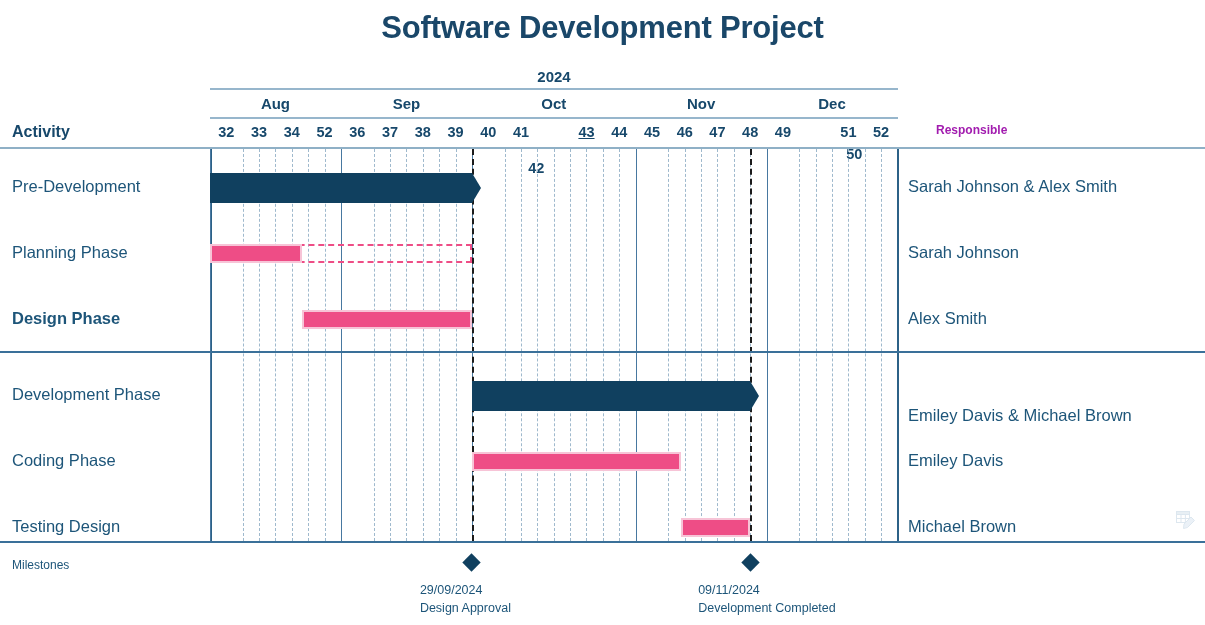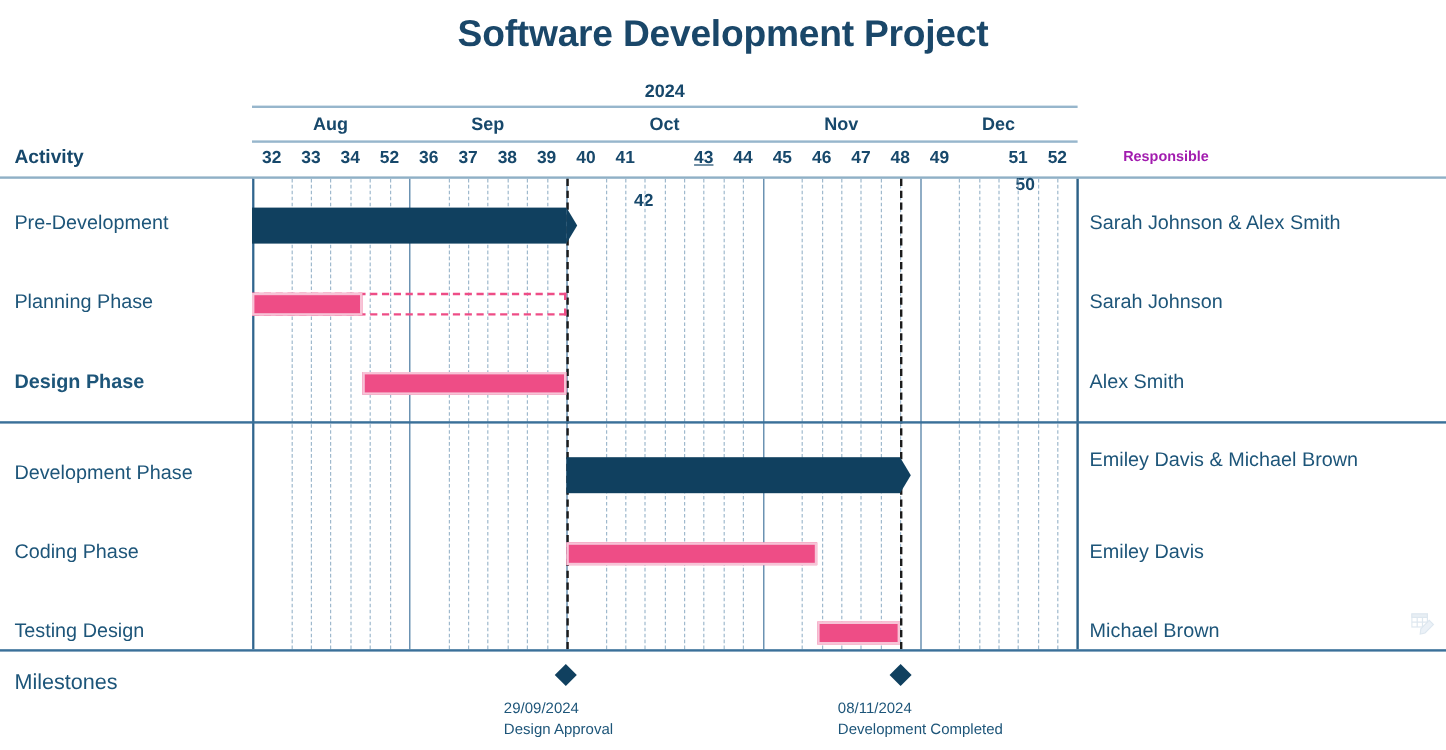--- a/index.html
+++ b/index.html
@@ -116,21 +116,21 @@
     position: absolute; width: 13px; height: 13px;
     background: #10405f;
     transform: rotate(45deg);
   }
   .ms-text {
     position: absolute; font-size: 12.5px; color: #1d5579;
     line-height: 16px; white-space: nowrap;
   }
   .ms-row-label {
     position: absolute; left: 12px; top: 558px;
-    font-size: 18px; color: #1d5579;
+    font-size: 12px; color: #1d5579;
   }
 
   
   .wm {
     position: absolute; left: 1176px; top: 511px;
     width: 20px; height: 18px; opacity: 0.55;
   }
 </style>
 </head>
 <body>
@@ -231,40 +231,40 @@
       </div>
       <div class="row-label" style="top: 243px;">Planning Phase</div>
       <div class="row-resp" style="top: 243px;">Sarah Johnson</div>
       <div class="bar bar-plan-outline" style="left: 210px; width: 261.905px; top: 244px;"></div>
       <div class="bar bar-task" style="left: 210px; width: 91.6667px; top: 244px;"></div>
       <div class="row-label" style="top: 309px; font-weight: bold;">Design Phase</div>
       <div class="row-resp" style="top: 309px;">Alex Smith</div>
       <div class="bar bar-task" style="left: 301.667px; width: 170.238px; top: 310px;"></div>
       <div class="sep" style="top: 351px;"></div>
       <div class="row-label" style="top: 385px;">Development Phase</div>
-      <div class="row-resp" style="top: 374px;">Emiley Davis &amp; Michael Brown</div>
+      <div class="row-resp" style="top: 406px;">Emiley Davis &amp; Michael Brown</div>
       <div class="bar bar-summary" style="left: 471.905px; width: 278.274px; top: 381px;">
         <span class="tip"></span>
       </div>
       <div class="row-label" style="top: 451px;">Coding Phase</div>
       <div class="row-resp" style="top: 451px;">Emiley Davis</div>
       <div class="bar bar-task" style="left: 471.905px; width: 209.524px; top: 452px;"></div>
       <div class="row-label" style="top: 517px;">Testing Design</div>
       <div class="row-resp" style="top: 517px;">Michael Brown</div>
       <div class="bar bar-task" style="left: 681.429px; width: 68.75px; top: 518px;"></div>
       <div class="sep" style="top: 541px;"></div>
     </div>
 
   <div class="ms-row-label">Milestones</div>
   <div id="milestones">
       <div class="ms-diamond" style="left: 465.405px; top: 556px;"></div>
       <div class="ms-text" style="left: 419.905px; top: 582px;">29/09/2024</div>
       <div class="ms-text" style="left: 419.905px; top: 600px;">Design Approval</div>
       <div class="ms-diamond" style="left: 743.679px; top: 556px;"></div>
-      <div class="ms-text" style="left: 698.179px; top: 582px;">08/11/2024</div>
+      <div class="ms-text" style="left: 698.179px; top: 582px;">09/11/2024</div>
       <div class="ms-text" style="left: 698.179px; top: 600px;">Development Completed</div>
     </div>
 
   <svg class="wm" viewBox="0 0 20 18">
     <rect x="0.5" y="0.5" width="13" height="11" fill="#ffffff" stroke="#c3d4e3"></rect>
     <rect x="0.5" y="0.5" width="13" height="3" fill="#d6e2ec" stroke="#c3d4e3"></rect>
     <line x1="5" y1="3.5" x2="5" y2="11.5" stroke="#c3d4e3"></line>
     <line x1="9.4" y1="3.5" x2="9.4" y2="11.5" stroke="#c3d4e3"></line>
     <line x1="0.5" y1="7.5" x2="13.5" y2="7.5" stroke="#c3d4e3"></line>
     <path d="M8 13 L15 6 L18.5 9.5 L11.5 16.5 L7.5 17.5 Z" fill="#dbe7f2" stroke="#c3d4e3"></path>

